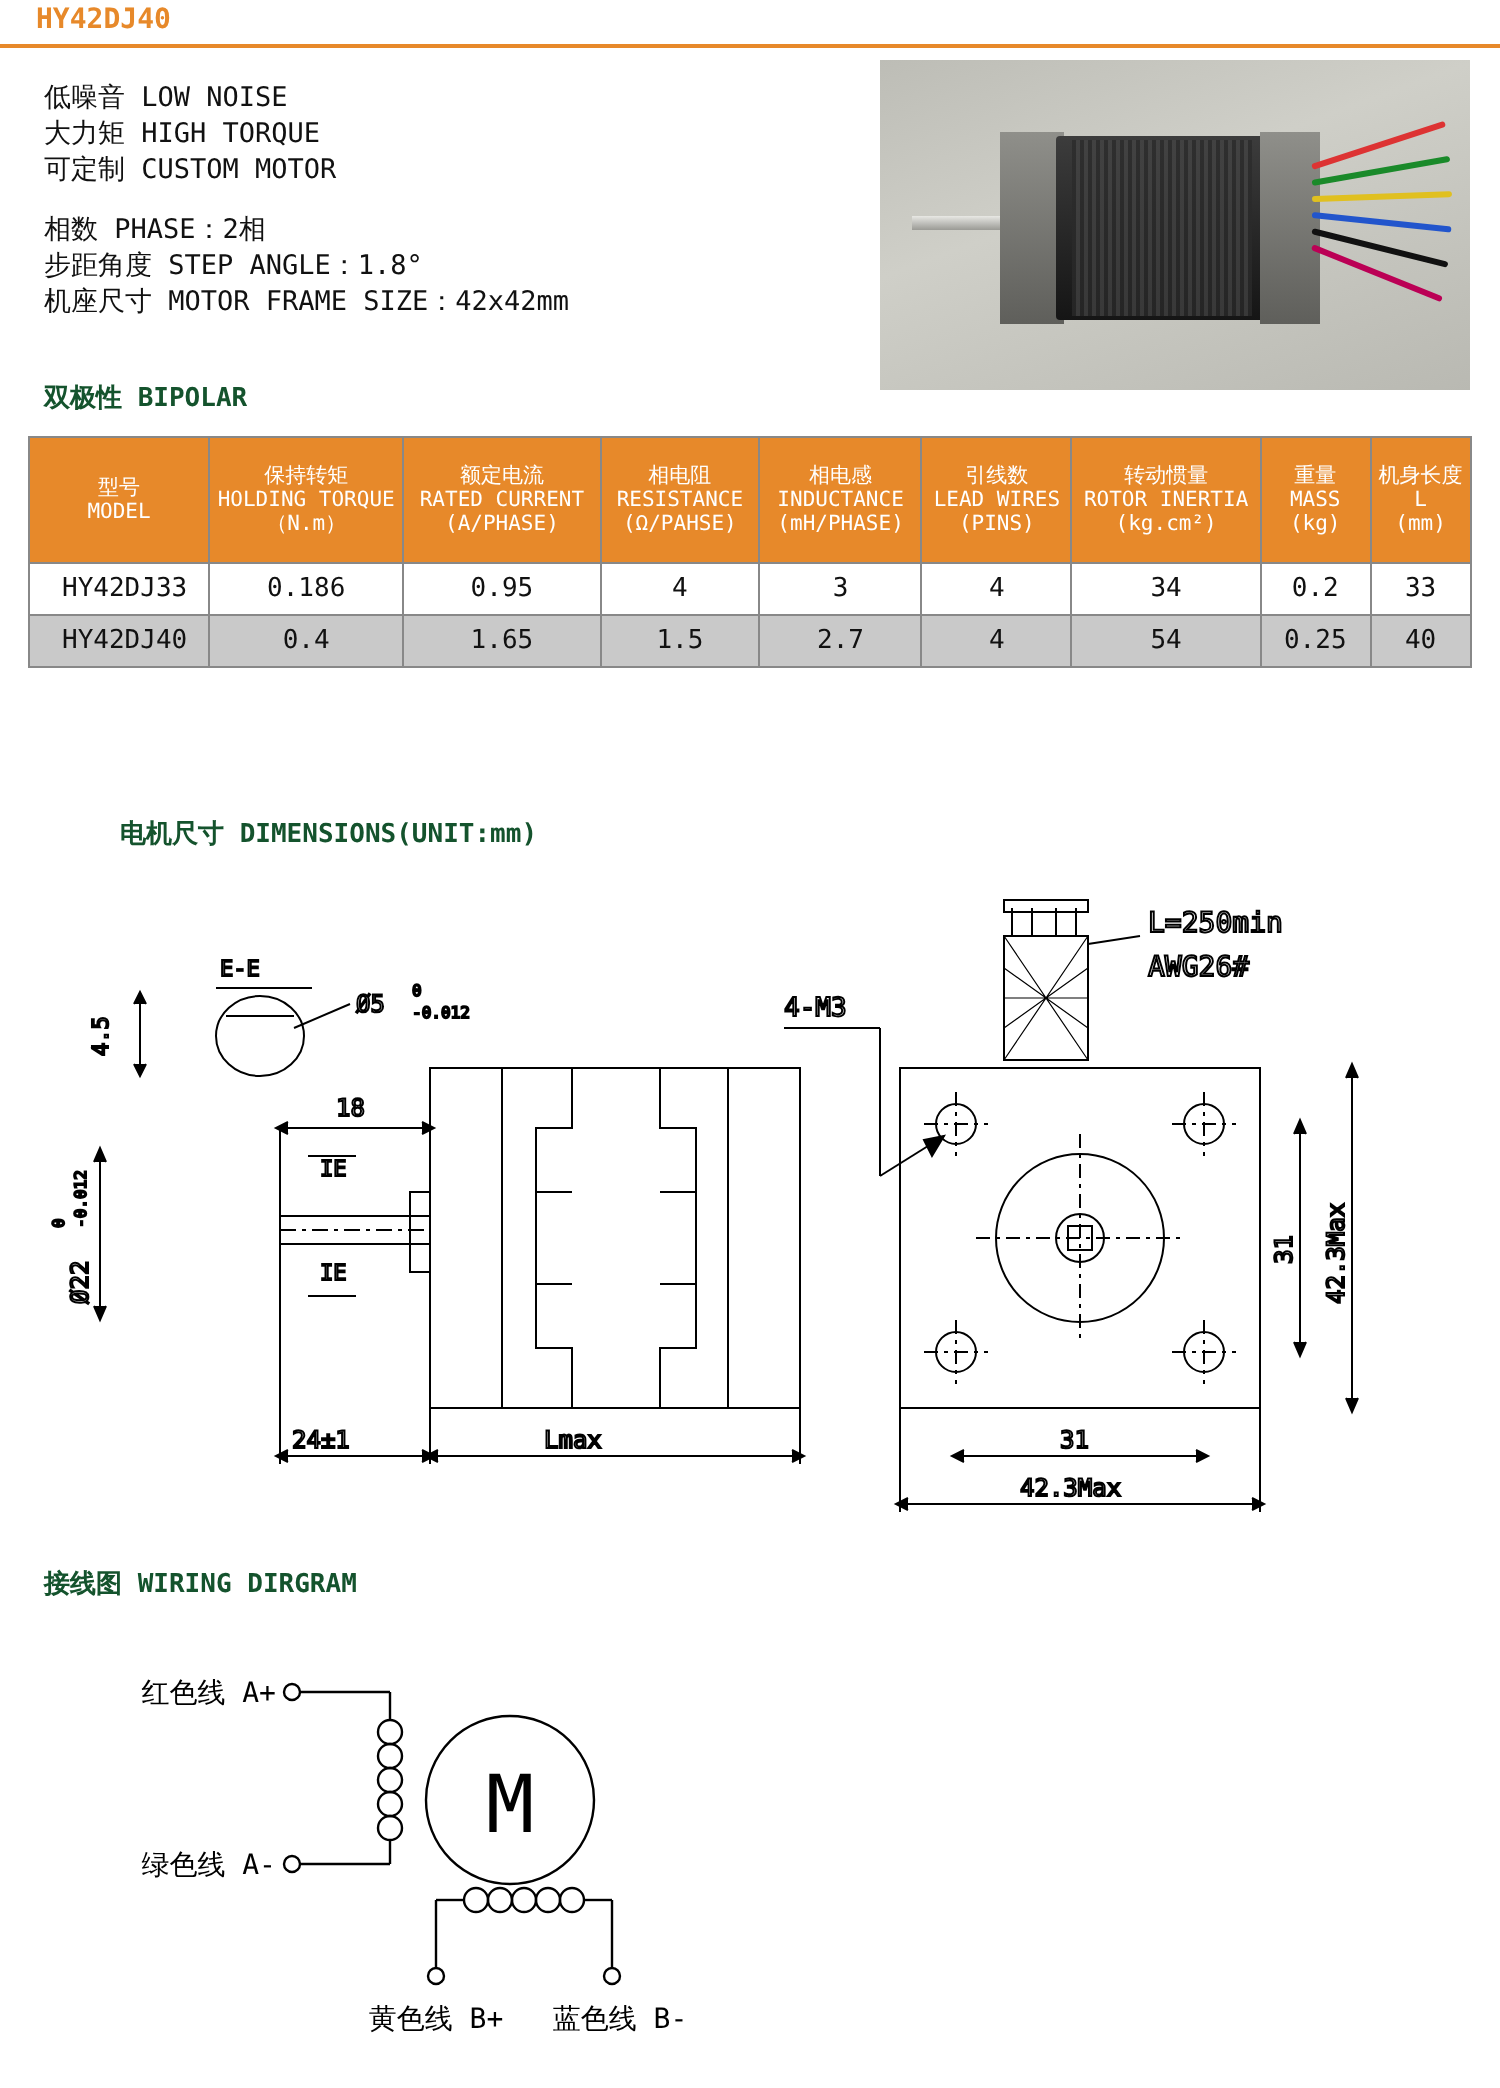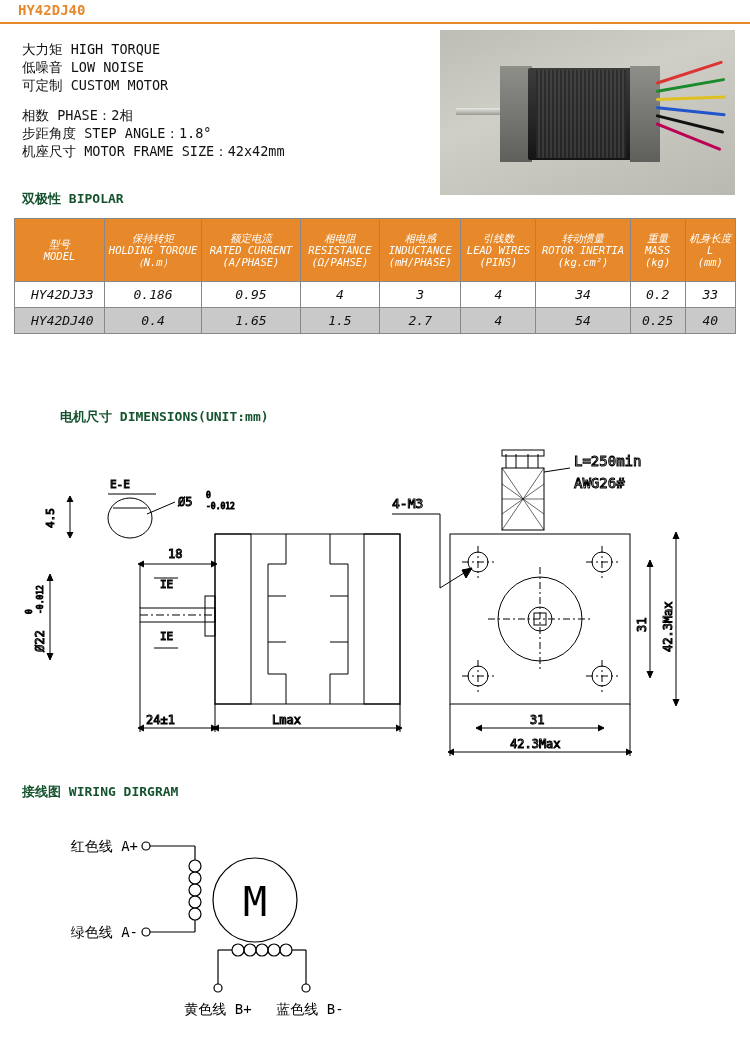--- a/index.html
+++ b/index.html
@@ -145,21 +145,20 @@
     left: 14px;
     top: 218px;
     width: 722px;
     border-collapse: collapse;
     font-family: "DejaVu Sans Mono", monospace;
   }
   .spec-table th, .spec-table td {
     border: 1px solid #888;
     text-align: center;
     vertical-align: middle;
-    font-style: italic;
   }
   .spec-table thead th {
     background: #e7892a;
     color: #ffffff;
     font-weight: normal;
     font-size: 10.5px;
     line-height: 12px;
     padding: 3px 1px;
     height: 56px;
   }
@@ -205,22 +204,22 @@
 </head>
 <body>
 
 <div class="page">
 
   <div class="title-bar">
     <div class="title-text">HY42DJ40</div>
   </div>
 
   <div class="intro">
+    <div>低噪音 LOW NOISE</div>
     <div>大力矩 HIGH TORQUE</div>
-    <div>低噪音 LOW NOISE</div>
     <div>可定制 CUSTOM MOTOR</div>
     <div class="gap"></div>
     <div>相数 PHASE：2相</div>
     <div>步距角度 STEP ANGLE：1.8°</div>
     <div>机座尺寸 MOTOR FRAME SIZE：42x42mm</div>
   </div>
 
   <div class="photo">
     <div class="motor-shaft"></div>
     <div class="motor-cap-l"></div>

